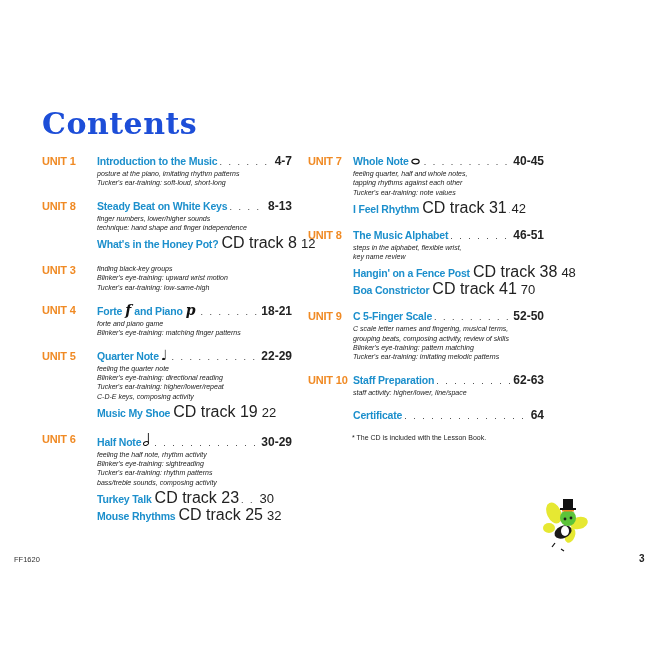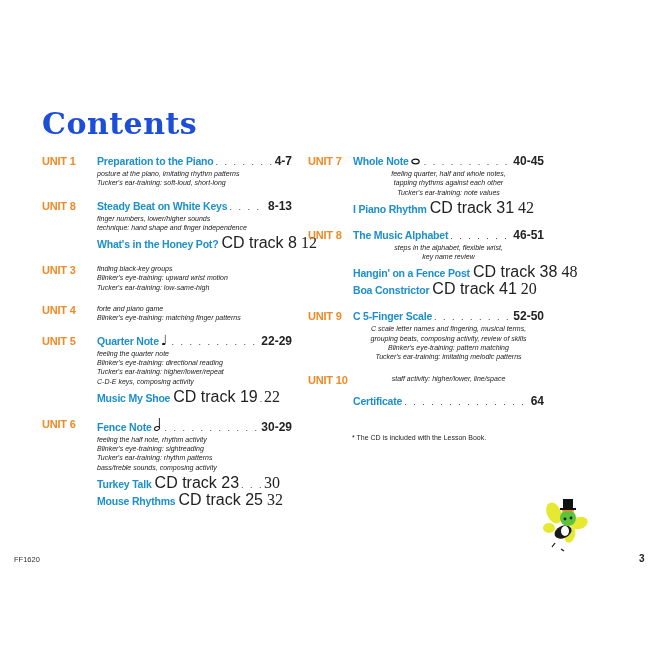--- a/index.html
+++ b/index.html
@@ -16,37 +16,37 @@
     .col-left { left: 42px; width: 250px; }
     .col-right { left: 308px; width: 236px; }
 
     .unit { position: relative; margin-bottom: 12px; }
     .unit-label {
       position: absolute; left: 0; top: 0;
       color: #f08a24; font-size: 11px; font-weight: bold;
       letter-spacing: -0.2px;
     }
     .unit-body { margin-left: 55px; }
-    .col-right .unit-body { margin-left: 45px; text-align: center; }
+    .col-right .unit-body { margin-left: 45px; }
 
     .entry-line {
       display: flex; align-items: baseline; white-space: nowrap;
       font-size: 10px; line-height: 13px;
     }
     .entry-title { color: #1c8fcc; font-weight: bold; font-size: 10.5px; letter-spacing: -0.2px; }
     .entry-extra { color: #222; font-size: 16px; margin-left: 3px; }
     .music-glyph { font-family: "DejaVu Serif", serif; font-size: 14px; color: #111; line-height: 10px; margin: 0 2px; }
     .dyn { font-family: "DejaVu Serif", serif; font-style: italic; font-weight: bold; font-size: 14px; color: #111; margin: 0 3px; }
     .dots {
       flex: 1; overflow: hidden; margin: 0 2px; color: #333;
       font-size: 9px; letter-spacing: 2px;
     }
     .dots::before { content: ". . . . . . . . . . . . . . . . . . . . . . . . . . . . . . . . . . . . . . . . . . . . . . . . . . . . . . . ."; }
     .pages { color: #222; font-size: 12px; font-weight: bold; }
-    .song-line .pages { font-size: 16px; font-weight: normal; margin-right: 12px; font-family: Liberation Serif, serif; }
+    .song-line .pages { font-size: 13px; font-weight: normal; margin-right: 18px; }
 
     .desc {
       font-style: italic; font-size: 7px; line-height: 9.3px; color: #222;
     }
     .song-line { margin-top: 4px; }
 
     .footnote { position: absolute; left: 352px; top: 434px; font-size: 7px; color: #222; }
 
     .footer-code { position: absolute; left: 14px; top: 555px; font-size: 7.5px; color: #333; }
     .page-number { position: absolute; left: 639px; top: 553px; font-size: 10px; font-weight: bold; color: #222; }
@@ -57,21 +57,21 @@
 <body>
 
 <div class="page-title">Contents</div>
 
 <div class="col col-left">
 
   <div class="unit">
     <div class="unit-label">UNIT 1</div>
     <div class="unit-body">
       <div class="entry-line">
-        <span class="entry-title">Preparation to the Piano</span>
+        <span class="entry-title">Introduction to the Music</span>
         <span class="dots"></span>
         <span class="pages">4-7</span>
       </div>
       <div class="desc">
         <div>posture at the piano, imitating rhythm patterns</div>
         <div>Tucker's ear-training: soft-loud, short-long</div>
       </div>
     </div>
   </div>
 
@@ -103,20 +103,28 @@
         <div>finding black-key groups</div>
         <div>Blinker's eye-training: upward wrist motion</div>
         <div>Tucker's ear-training: low-same-high</div>
       </div>
     </div>
   </div>
 
   <div class="unit">
     <div class="unit-label">UNIT 4</div>
     <div class="unit-body">
+      <div class="entry-line">
+        <span class="entry-title">Forte</span>
+        <span class="dyn">f</span>
+        <span class="entry-title">and Piano</span>
+        <span class="dyn">p</span>
+        <span class="dots"></span>
+        <span class="pages">18-21</span>
+      </div>
       <div class="desc">
         <div>forte and piano game</div>
         <div>Blinker's eye-training: matching finger patterns</div>
       </div>
     </div>
   </div>
 
   <div class="unit">
     <div class="unit-label">UNIT 5</div>
     <div class="unit-body">
@@ -138,21 +146,21 @@
         <span class="dots"></span>
         <span class="pages">22</span>
       </div>
     </div>
   </div>
 
   <div class="unit">
     <div class="unit-label">UNIT 6</div>
     <div class="unit-body">
       <div class="entry-line">
-        <span class="entry-title">Fence Note</span>
+        <span class="entry-title">Half Note</span>
         <span class="music-glyph">
           <svg width="7" height="13" viewBox="0 0 7 13">
               <ellipse cx="3" cy="10.5" rx="2.6" ry="1.8" fill="none" stroke="#111" stroke-width="1" transform="rotate(-20 3 10.5)"></ellipse>
               <line x1="5.4" y1="10" x2="5.4" y2="0" stroke="#111" stroke-width="0.9"></line>
             </svg>
         </span>
         <span class="dots"></span>
         <span class="pages">30-29</span>
       </div>
       <div class="desc">
@@ -191,21 +199,21 @@
         </span>
         <span class="dots"></span>
         <span class="pages">40-45</span>
       </div>
       <div class="desc">
         <div>feeling quarter, half and whole notes,</div>
         <div>tapping rhythms against each other</div>
         <div>Tucker's ear-training: note values</div>
       </div>
       <div class="entry-line song-line">
-        <span class="entry-title">I Piano Rhythm</span>
+        <span class="entry-title">I Feel Rhythm</span>
         <span class="entry-extra">CD track 31</span>
         <span class="dots"></span>
         <span class="pages">42</span>
       </div>
     </div>
   </div>
 
   <div class="unit">
     <div class="unit-label">UNIT 8</div>
     <div class="unit-body">
@@ -221,21 +229,21 @@
       <div class="entry-line song-line">
         <span class="entry-title">Hangin' on a Fence Post</span>
         <span class="entry-extra">CD track 38</span>
         <span class="dots"></span>
         <span class="pages">48</span>
       </div>
       <div class="entry-line song-line" style="margin-top:1px">
         <span class="entry-title">Boa Constrictor</span>
         <span class="entry-extra">CD track 41</span>
         <span class="dots"></span>
-        <span class="pages">20</span>
+        <span class="pages">70</span>
       </div>
     </div>
   </div>
 
   <div class="unit">
     <div class="unit-label">UNIT 9</div>
     <div class="unit-body">
       <div class="entry-line">
         <span class="entry-title">C 5-Finger Scale</span>
         <span class="dots"></span>
@@ -246,20 +254,25 @@
         <div>grouping beats, composing activity, review of skills</div>
         <div>Blinker's eye-training: pattern matching</div>
         <div>Tucker's ear-training: imitating melodic patterns</div>
       </div>
     </div>
   </div>
 
   <div class="unit">
     <div class="unit-label">UNIT 10</div>
     <div class="unit-body">
+      <div class="entry-line">
+        <span class="entry-title">Staff Preparation</span>
+        <span class="dots"></span>
+        <span class="pages">62-63</span>
+      </div>
       <div class="desc">
         <div>staff activity: higher/lower, line/space</div>
       </div>
     </div>
   </div>
 
   <div class="unit" style="margin-top:4px">
     <div class="unit-body">
       <div class="entry-line">
         <span class="entry-title">Certificate</span>

